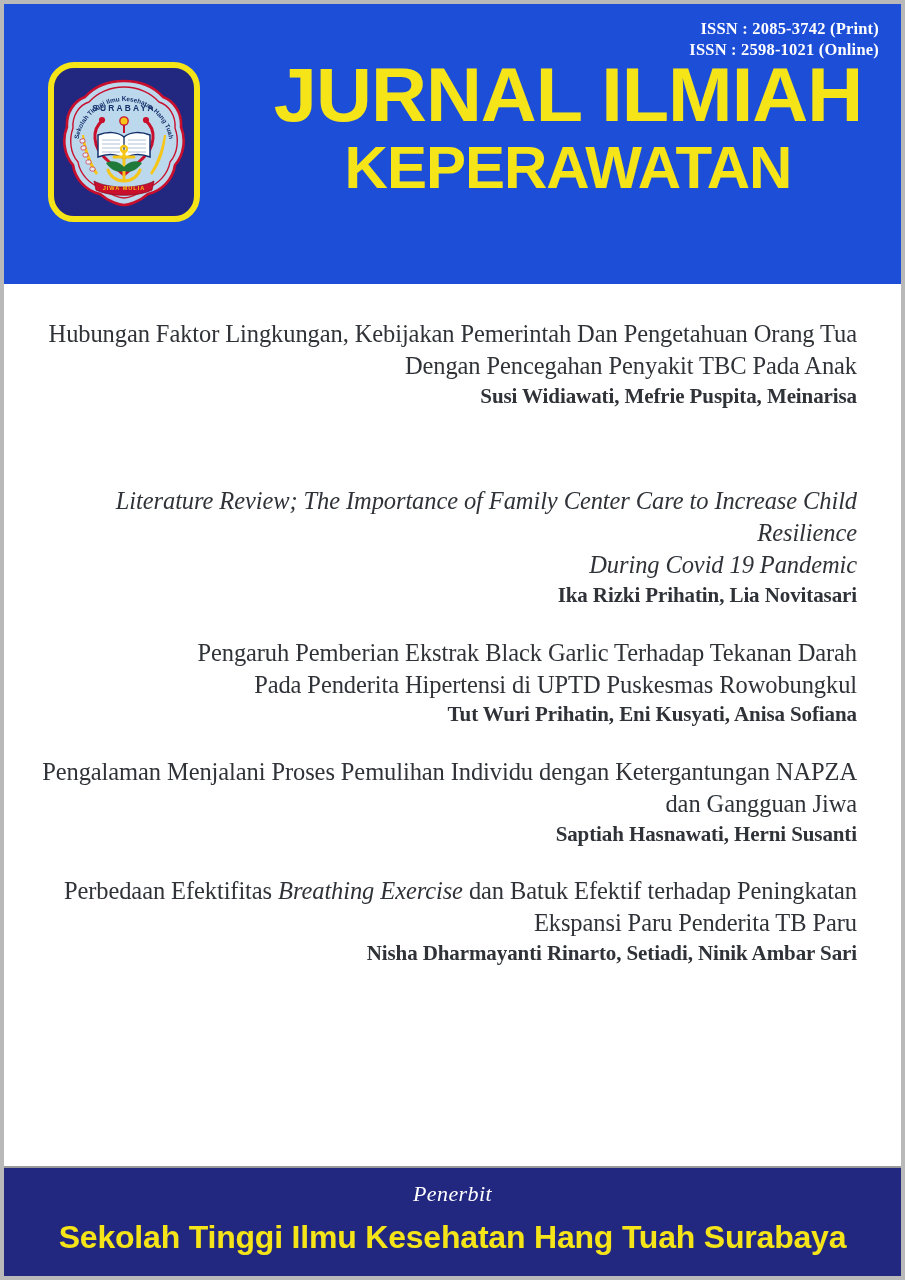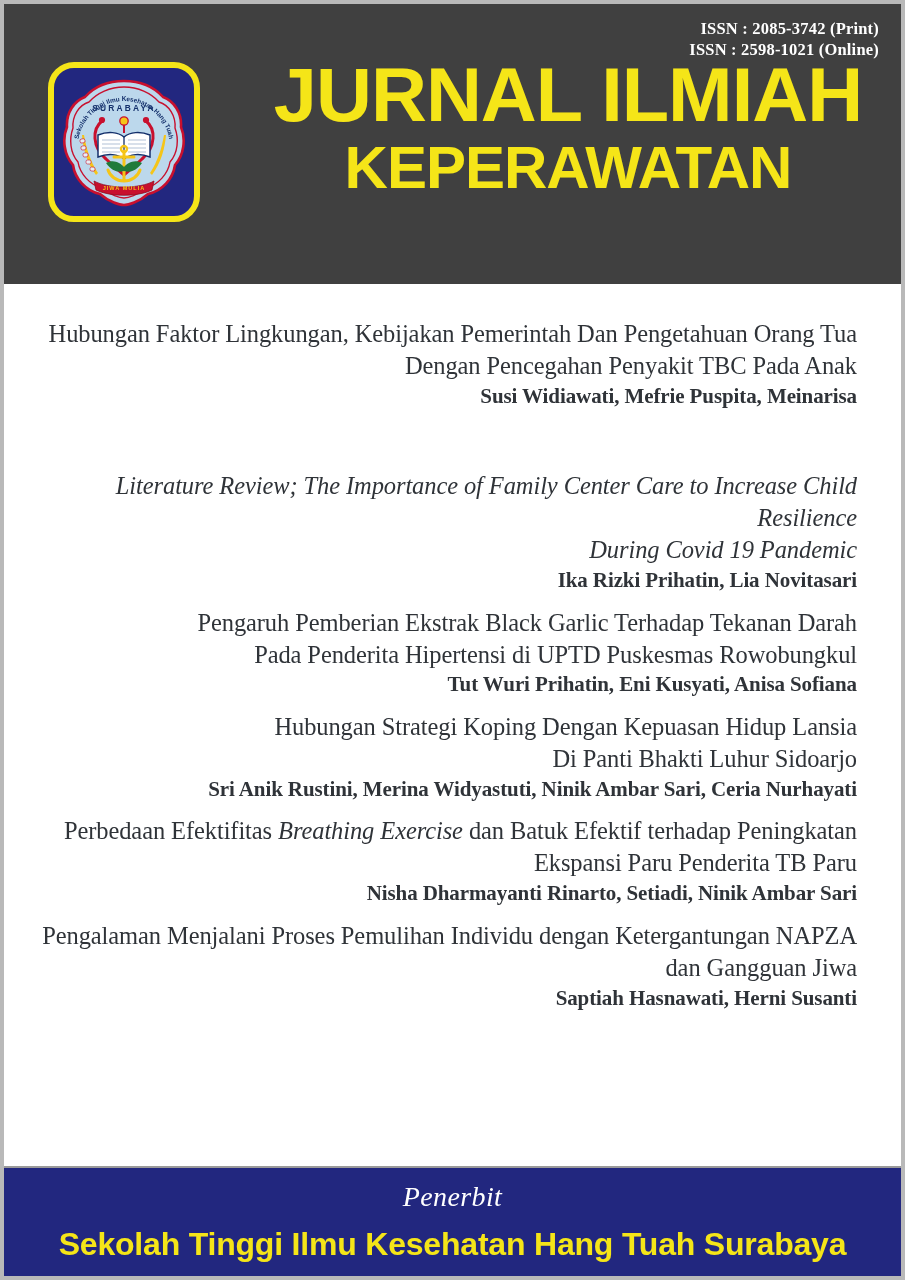--- a/index.html
+++ b/index.html
@@ -15,21 +15,21 @@
     background:#ffffff;
     border:4px solid #b9b9b9;
     overflow:hidden;
     display:flex;
     flex-direction:column;
   }
 
   
   .header{
     position:relative;
-    background:#404040;
+    background:#1d4ed8;
     height:280px;
     flex:0 0 280px;
   }
   .issn-block{
     position:absolute;
     top:14px; right:22px;
     text-align:right;
     color:#ffffff;
     font-family:"Liberation Serif", serif;
     font-weight:bold;
@@ -82,21 +82,21 @@
   }
 
   
   .articles{
     flex:1 1 auto;
     background:#ffffff;
     padding:34px 44px 8px 22px;
     display:flex;
     flex-direction:column;
     justify-content:flex-start;
-    gap:12px;
+    gap:27px;
     border-bottom:2px solid #9a9a9a;
   }
   .article{
     text-align:right;
     color:#2f3338;
   }
   .a-title{
     font-family:"Liberation Serif", serif;
     font-size:24.5px;
     line-height:1.30;
@@ -118,21 +118,21 @@
   .publisher{
     flex:0 0 108px;
     background:#22277f;
     text-align:center;
     padding-top:14px;
   }
   .penerbit{
     color:#ffffff;
     font-family:"Liberation Serif", serif;
     font-style:italic;
-    font-size:28px;
+    font-size:22px;
     line-height:1.1;
     letter-spacing:.4px;
   }
   .pub-name{
     color:#f5e518;
     font-family:"Liberation Sans", sans-serif;
     font-weight:bold;
     font-size:32px;
     margin-top:13px;
     letter-spacing:-.2px;
@@ -259,42 +259,35 @@
 
 
     <div class="article">
       <div class="a-title">
         <div>Pengaruh Pemberian Ekstrak Black Garlic Terhadap Tekanan Darah</div>
         <div>Pada Penderita Hipertensi di UPTD Puskesmas Rowobungkul</div>
       </div>
       <div class="a-authors">Tut Wuri Prihatin, Eni Kusyati, Anisa Sofiana</div>
     </div>
 
-    <div class="article">
-      <div class="a-title">
-        <div>Hubungan Strategi Koping Dengan Kepuasan Hidup Lansia</div>
-        <div>Di Panti Bhakti Luhur Sidoarjo</div>
-      </div>
-      <div class="a-authors">Sri Anik Rustini, Merina Widyastuti, Ninik Ambar Sari, Ceria Nurhayati</div>
+
+    <div class="article">
+      <div class="a-title">
+        <div>Pengalaman Menjalani Proses Pemulihan Individu dengan Ketergantungan NAPZA</div>
+        <div>dan Gangguan Jiwa</div>
+      </div>
+      <div class="a-authors">Saptiah Hasnawati, Herni Susanti</div>
     </div>
 
     <div class="article">
       <div class="a-title">
         <div>Perbedaan Efektifitas <em>Breathing Exercise</em> dan Batuk Efektif terhadap Peningkatan</div>
         <div>Ekspansi Paru Penderita TB Paru</div>
       </div>
       <div class="a-authors">Nisha Dharmayanti Rinarto, Setiadi, Ninik Ambar Sari</div>
-    </div>
-
-    <div class="article">
-      <div class="a-title">
-        <div>Pengalaman Menjalani Proses Pemulihan Individu dengan Ketergantungan NAPZA</div>
-        <div>dan Gangguan Jiwa</div>
-      </div>
-      <div class="a-authors">Saptiah Hasnawati, Herni Susanti</div>
     </div>
 
   </div>
 
   <div class="publisher">
     <div class="penerbit">Penerbit</div>
     <div class="pub-name">Sekolah Tinggi Ilmu Kesehatan Hang Tuah Surabaya</div>
   </div>
 
 </div>

